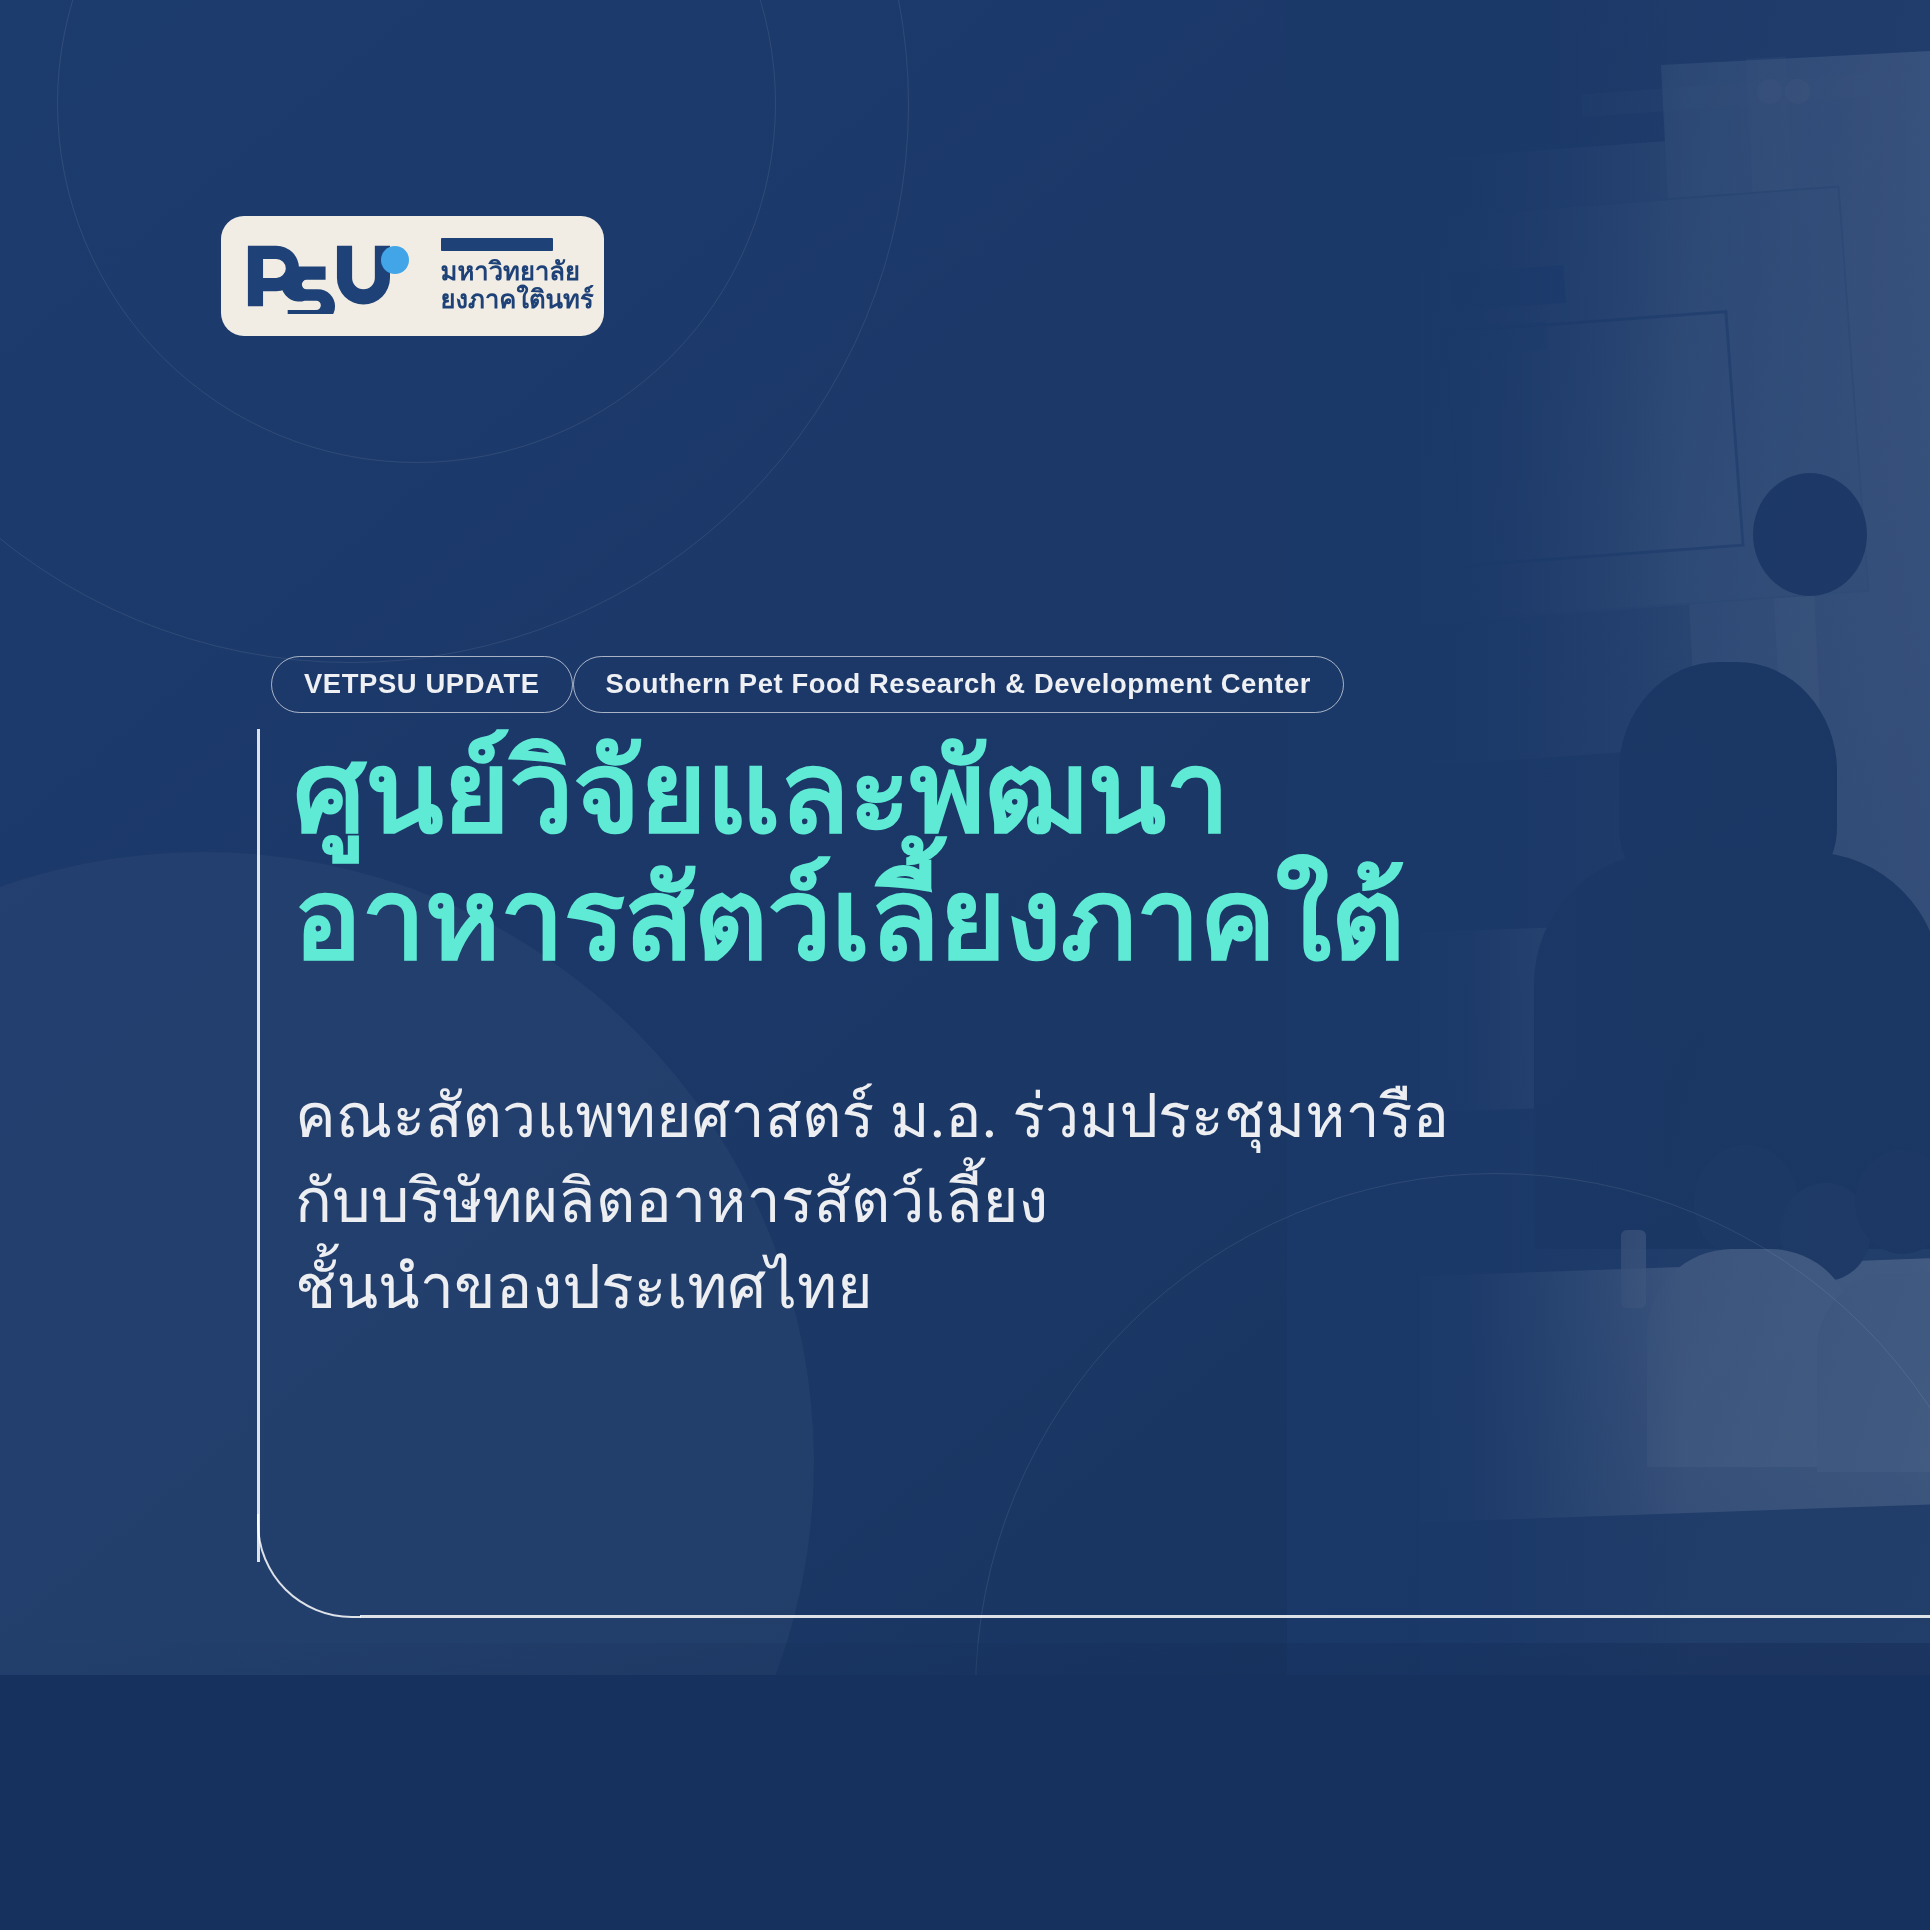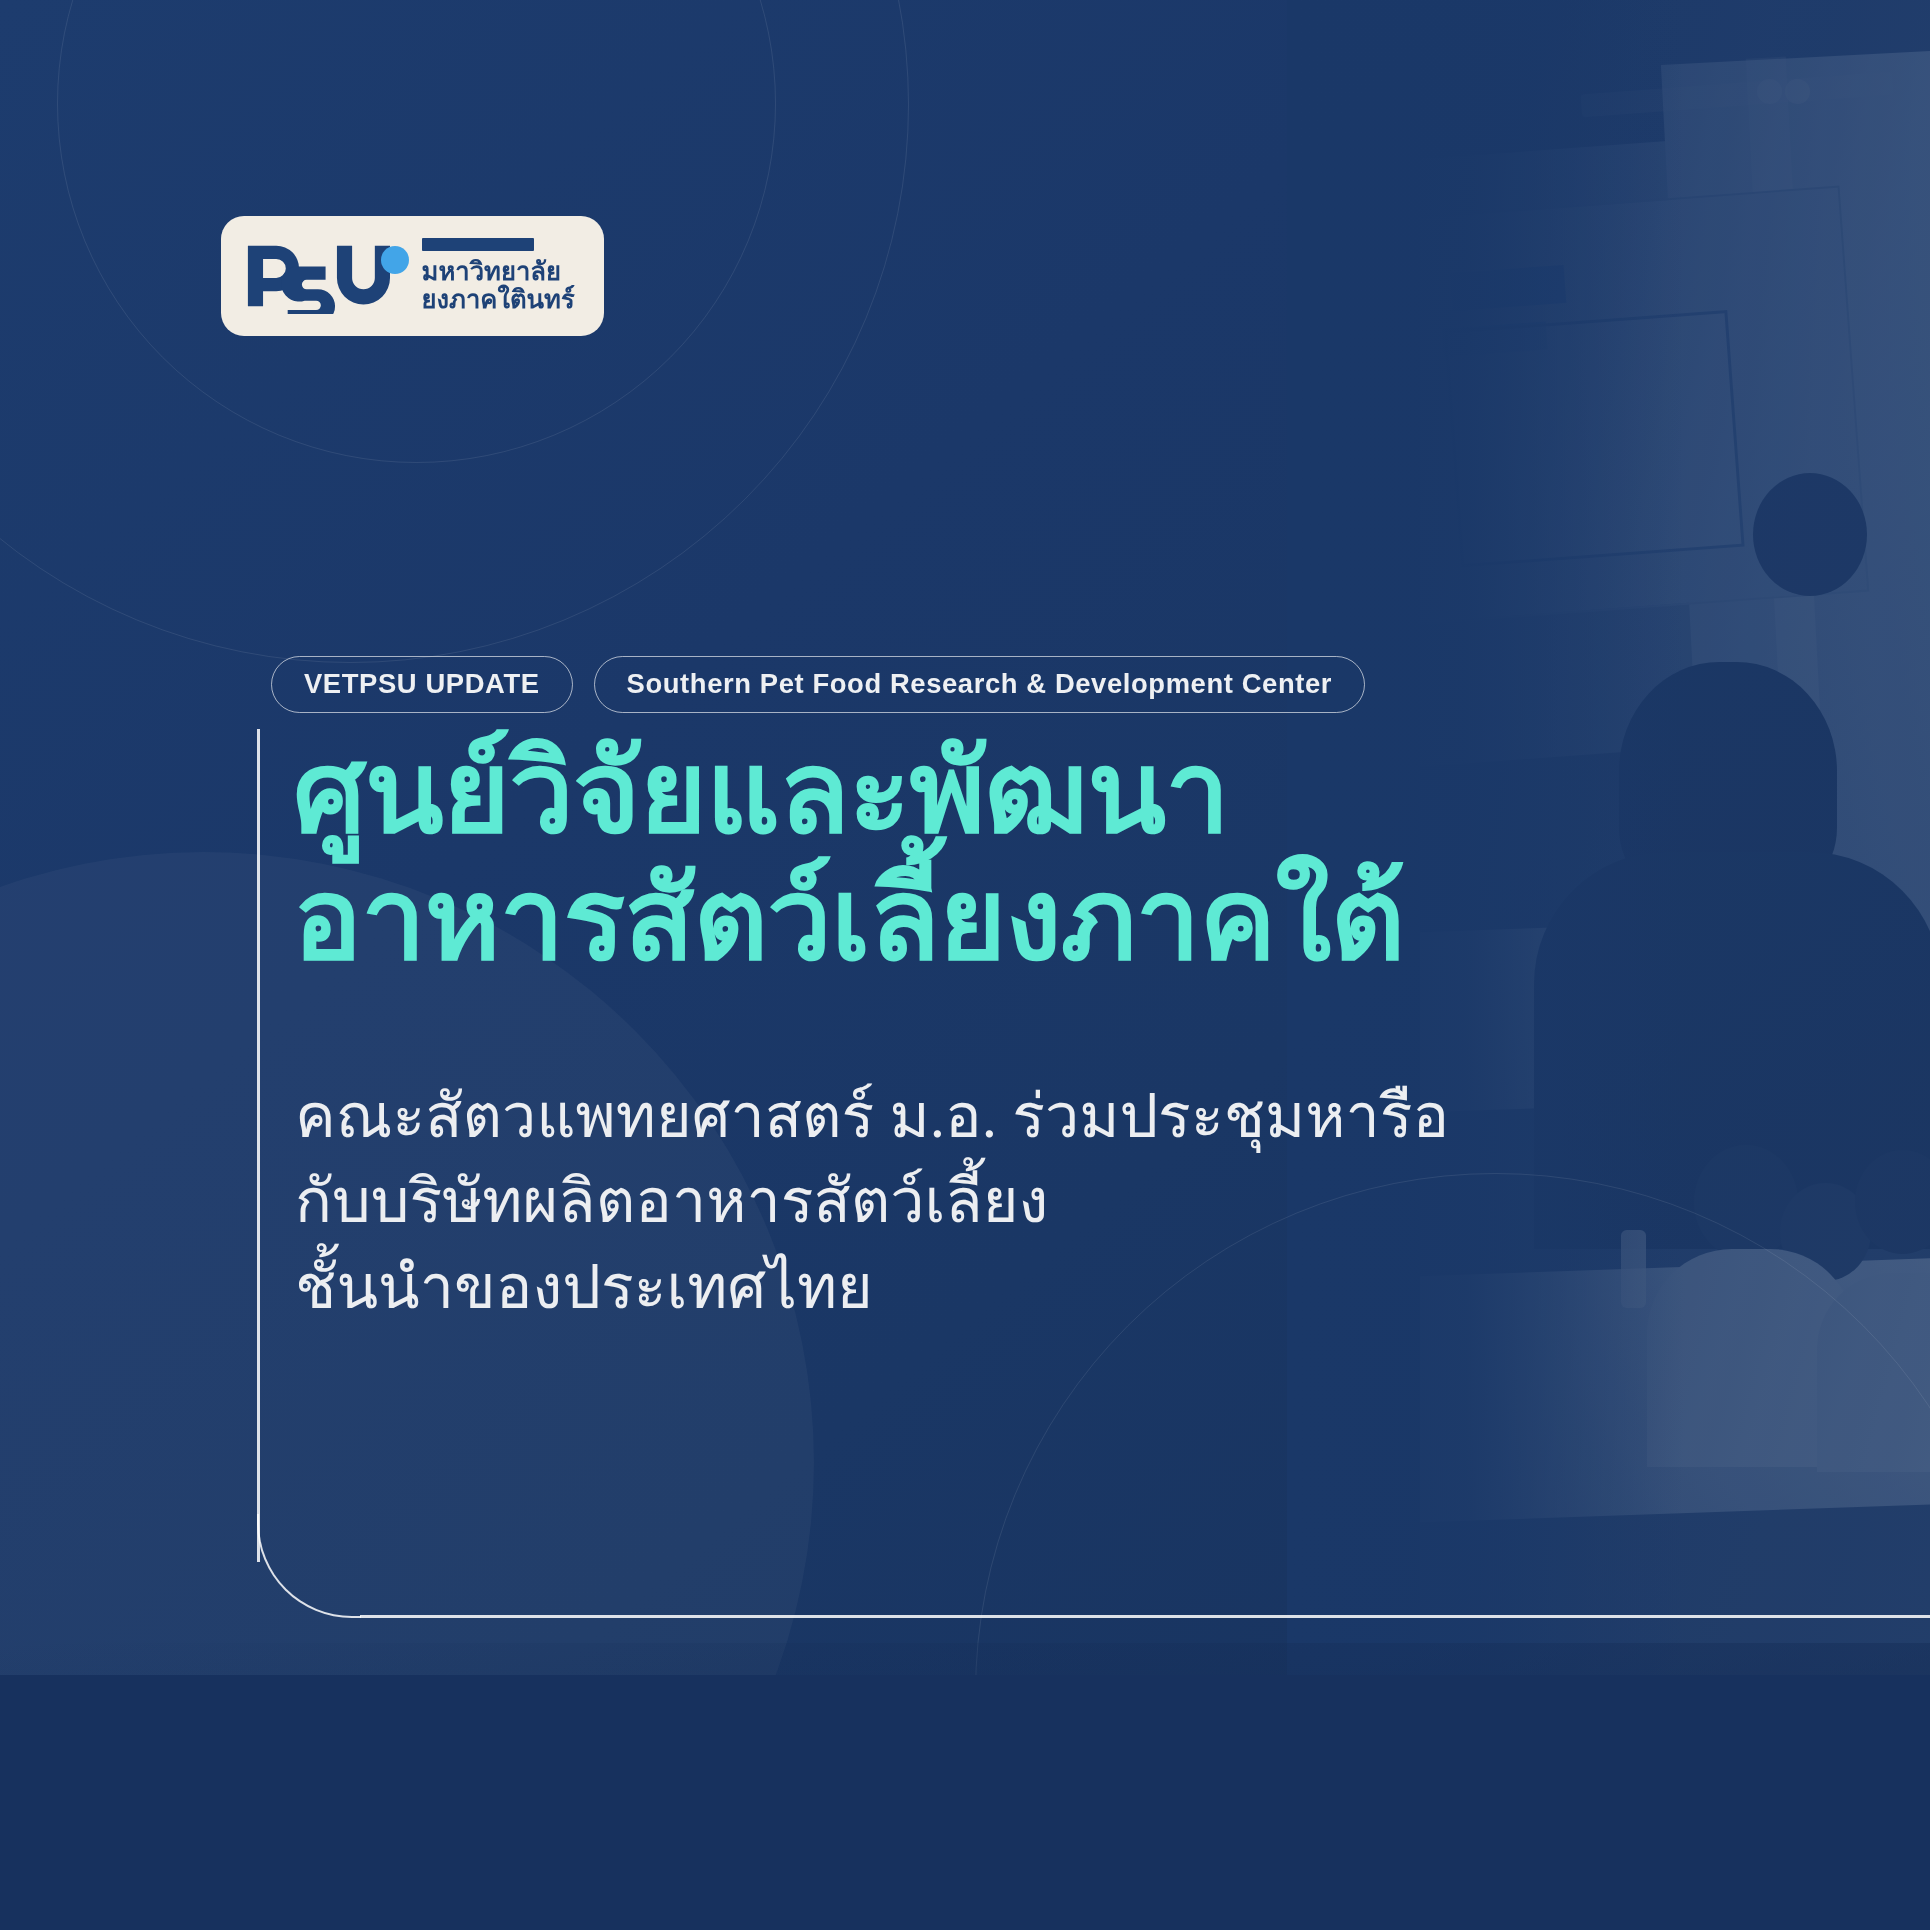--- a/index.html
+++ b/index.html
@@ -207,21 +207,21 @@
     position: absolute;
     right: -19px; top: 7.6px;
     width: 28px; height: 28px;
     border-radius: 50%;
     background: #42a5e8;
   }
   .logo-text-col {
     display: flex;
     flex-direction: column;
     justify-content: center;
-    margin-left: 17px;
+    margin-left: 36px;
   }
   .logo-bar {
     width: 112px; height: 13.2px;
     background: #1e4277;
     margin-bottom: 5.7px;
     border-radius: 0.9px;
   }
   .logo-th {
     color: #1e4277;
     font-family: "Liberation Sans", "DejaVu Sans", sans-serif;
@@ -231,21 +231,20 @@
     letter-spacing: 0px;
     white-space: nowrap;
   }
 
   
   .pill-row {
     position: absolute;
     left: 271px; top: 656px;
     display: flex;
     align-items: center;
-    gap: 21px;
   }
   .pill {
     border: 1.9px solid rgba(255,255,255,0.62);
     border-radius: 945px;
     color: #eef0f3;
     font-size: 27.4px;
     font-weight: bold;
     letter-spacing: 0.6px;
     padding: 13.2px 32px 14px;
     white-space: nowrap;

